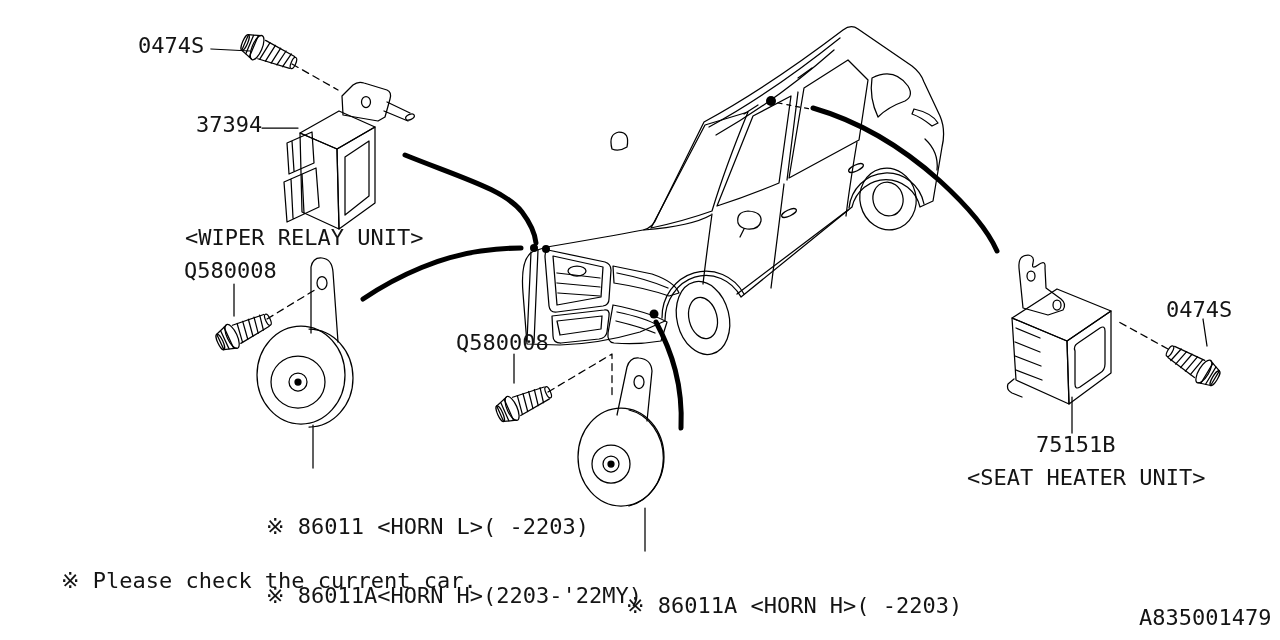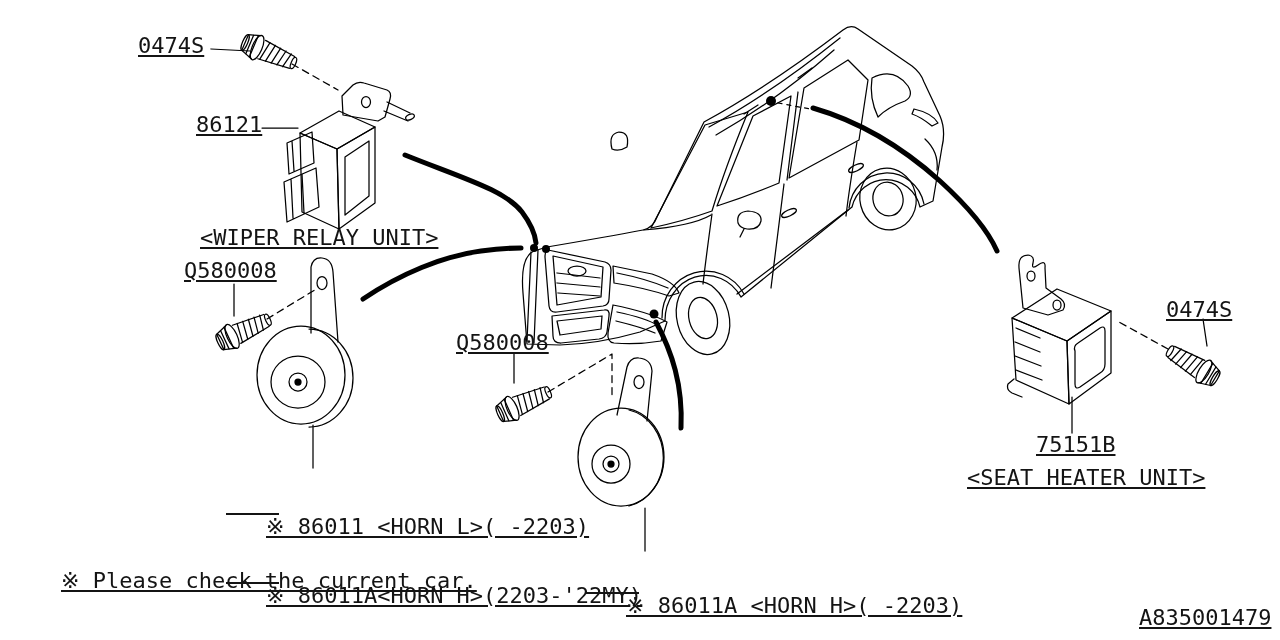--- a/index.html
+++ b/index.html
@@ -1,20 +1,20 @@
 <!DOCTYPE html>
 <html><head>
 <meta charset="utf-8">
 <style>
   html,body{margin:0;padding:0;background:#ffffff;}
   #stage{position:relative;width:1280px;height:640px;background:#ffffff;overflow:hidden;
          font-family:"DejaVu Sans Mono","DejaVu Sans",monospace;color:#111;}
   #art{position:absolute;left:0;top:0;}
   .lbl{position:absolute;font-size:22px;line-height:23px;white-space:pre;
-       letter-spacing:0px;color:#141414;text-decoration:underline;}
+       letter-spacing:0px;color:#141414;}
   .lbl div{white-space:pre;margin-left:40px;}
 </style>
 </head>
 <body>
 
 <div id="stage">
 
 <svg id="art" width="1280" height="640" viewBox="0 0 1280 640" fill="none" stroke="#000" stroke-width="1.25" stroke-linecap="round" stroke-linejoin="round">
 
   <defs>
@@ -147,22 +147,22 @@
   </g>
   <g fill="#000" stroke="none">
     <circle cx="534" cy="248" r="4"></circle>
     <circle cx="546" cy="249" r="4"></circle>
     <circle cx="654" cy="314" r="4.5"></circle>
     <circle cx="771" cy="101" r="5"></circle>
   </g>
 </svg>
 
   <div class="lbl" style="left:138px;top:34px;">0474S</div>
-  <div class="lbl" style="left:196px;top:113px;">86121</div>
-  <div class="lbl" style="left:200px;top:226px;text-align:center;">&lt;WIPER RELAY UNIT&gt;</div>
+  <div class="lbl" style="left:196px;top:113px;">37394</div>
+  <div class="lbl" style="left:185px;top:226px;text-align:center;">&lt;WIPER RELAY UNIT&gt;</div>
   <div class="lbl" style="left:184px;top:259px;">Q580008</div>
   <div class="lbl" style="left:456px;top:331px;">Q580008</div>
 
   <div class="lbl" style="left:226px;top:469px;">
     <div>※ 86011 &lt;HORN L&gt;( -2203)</div>
     <div>※ 86011A&lt;HORN H&gt;(2203-'22MY)</div>
     
   </div>
 
   <div class="lbl" style="left:586px;top:548px;">

